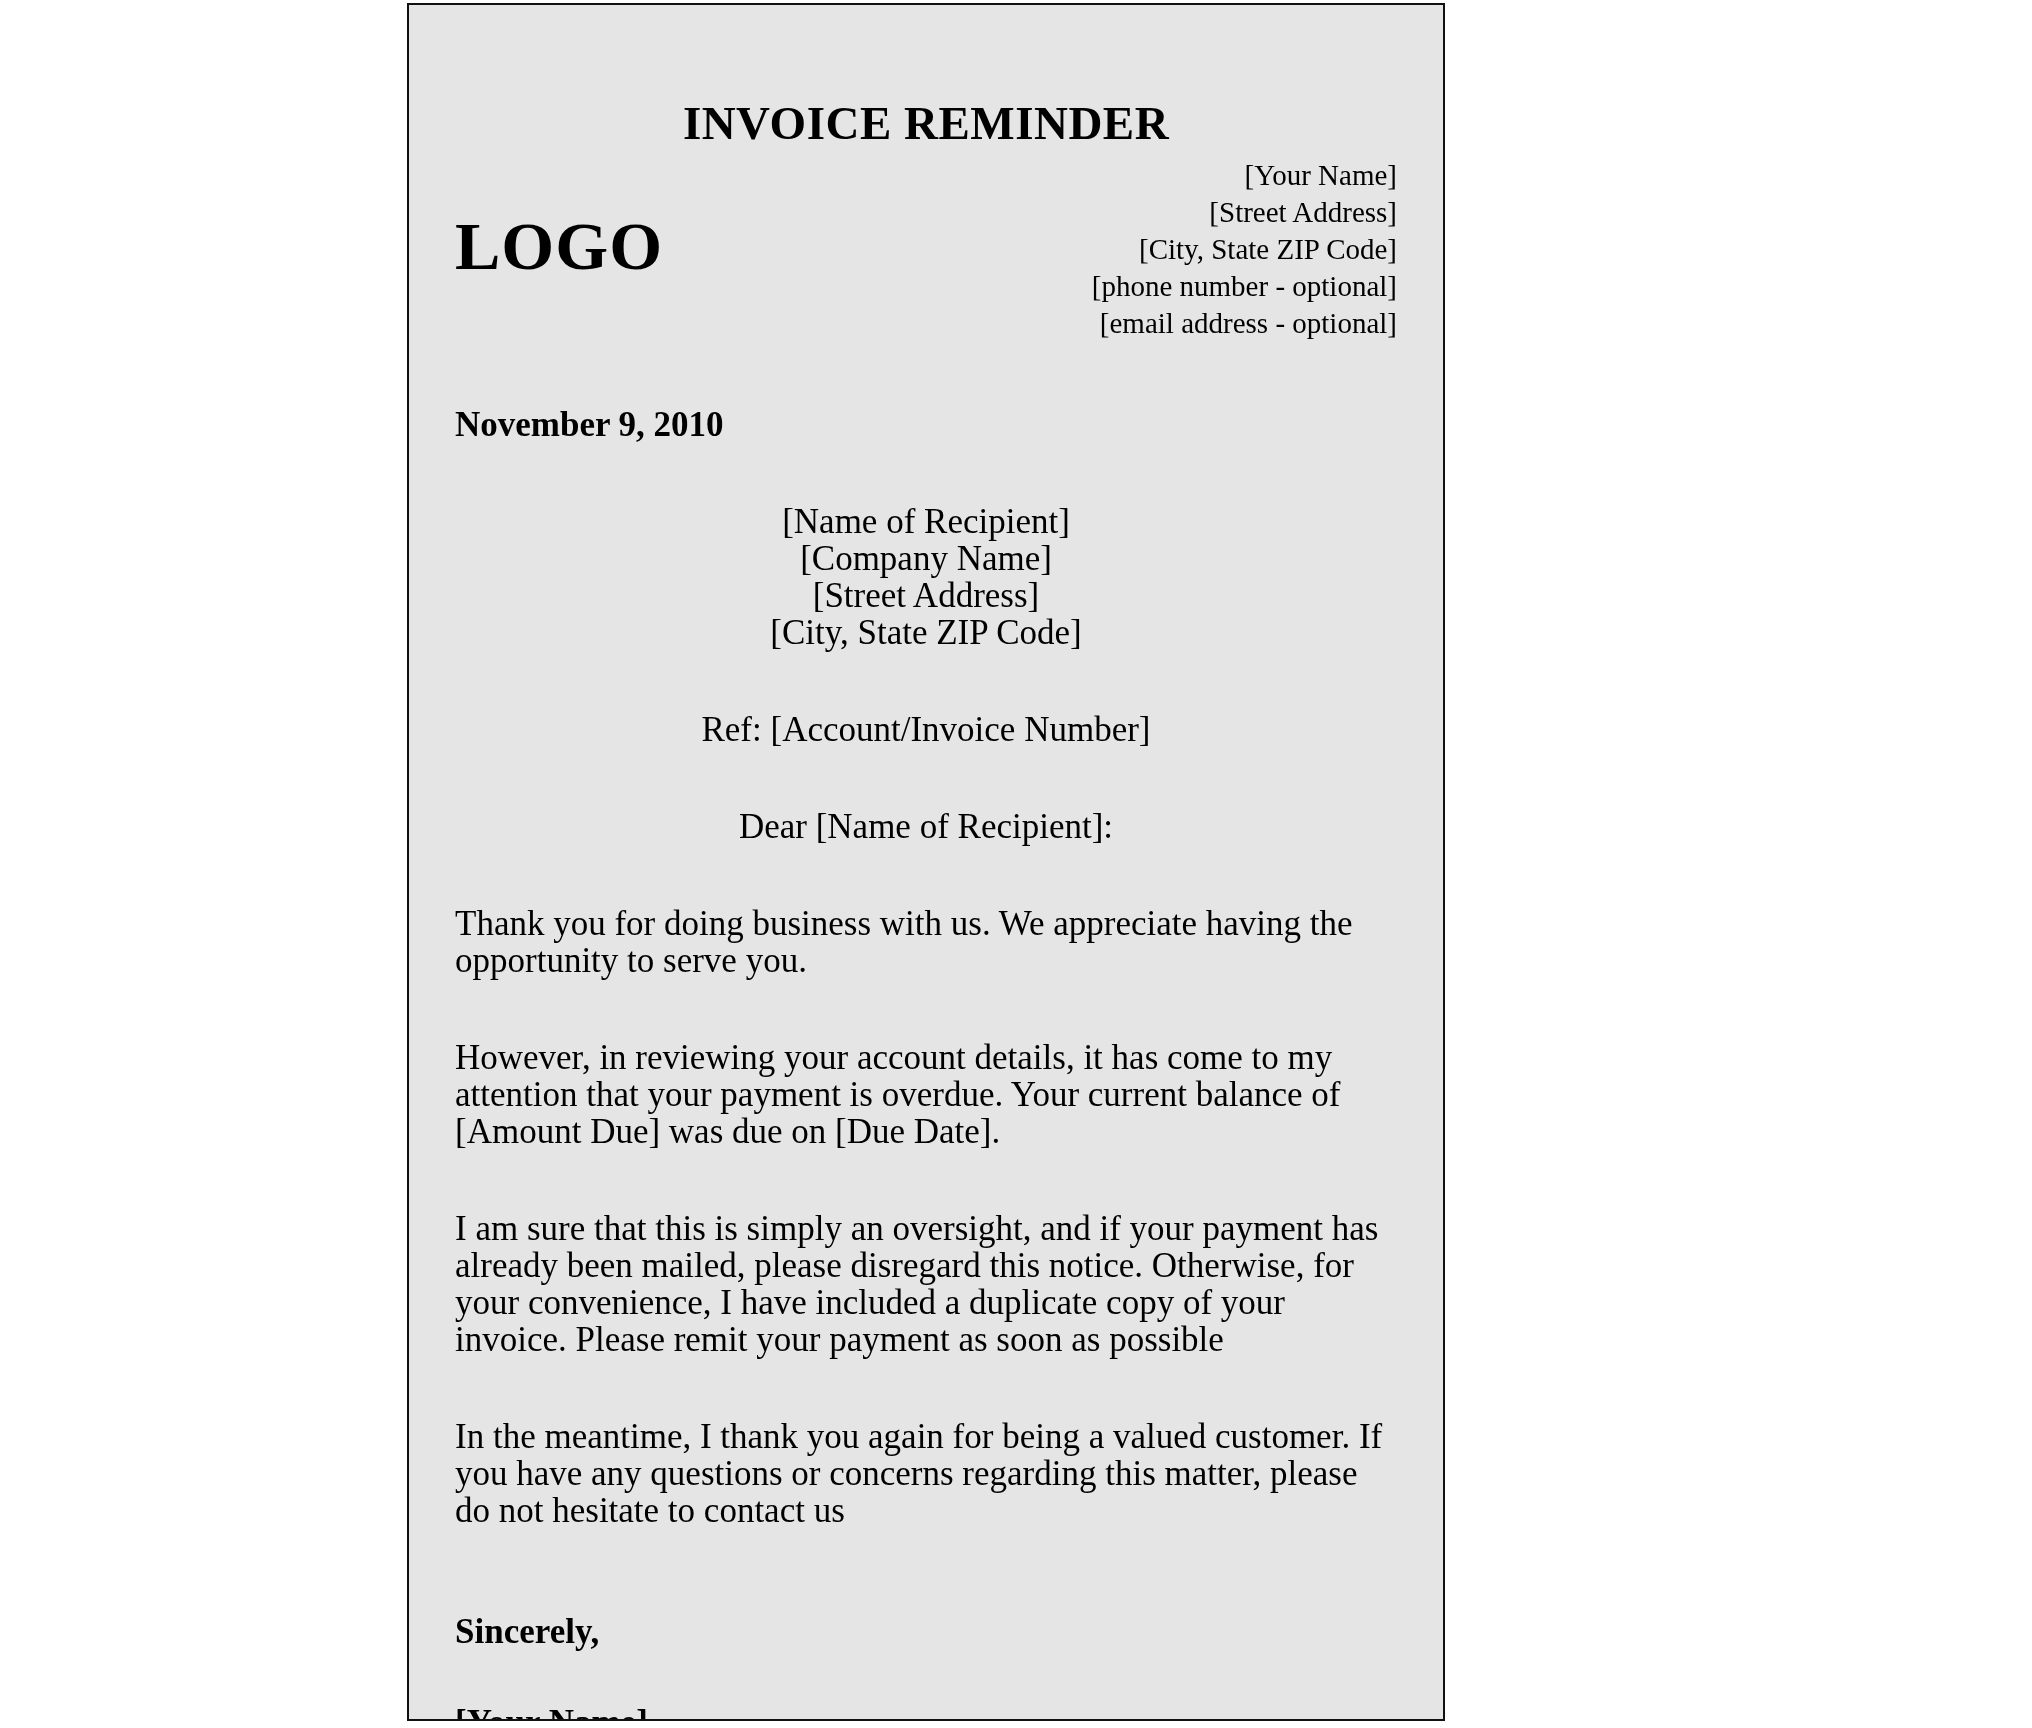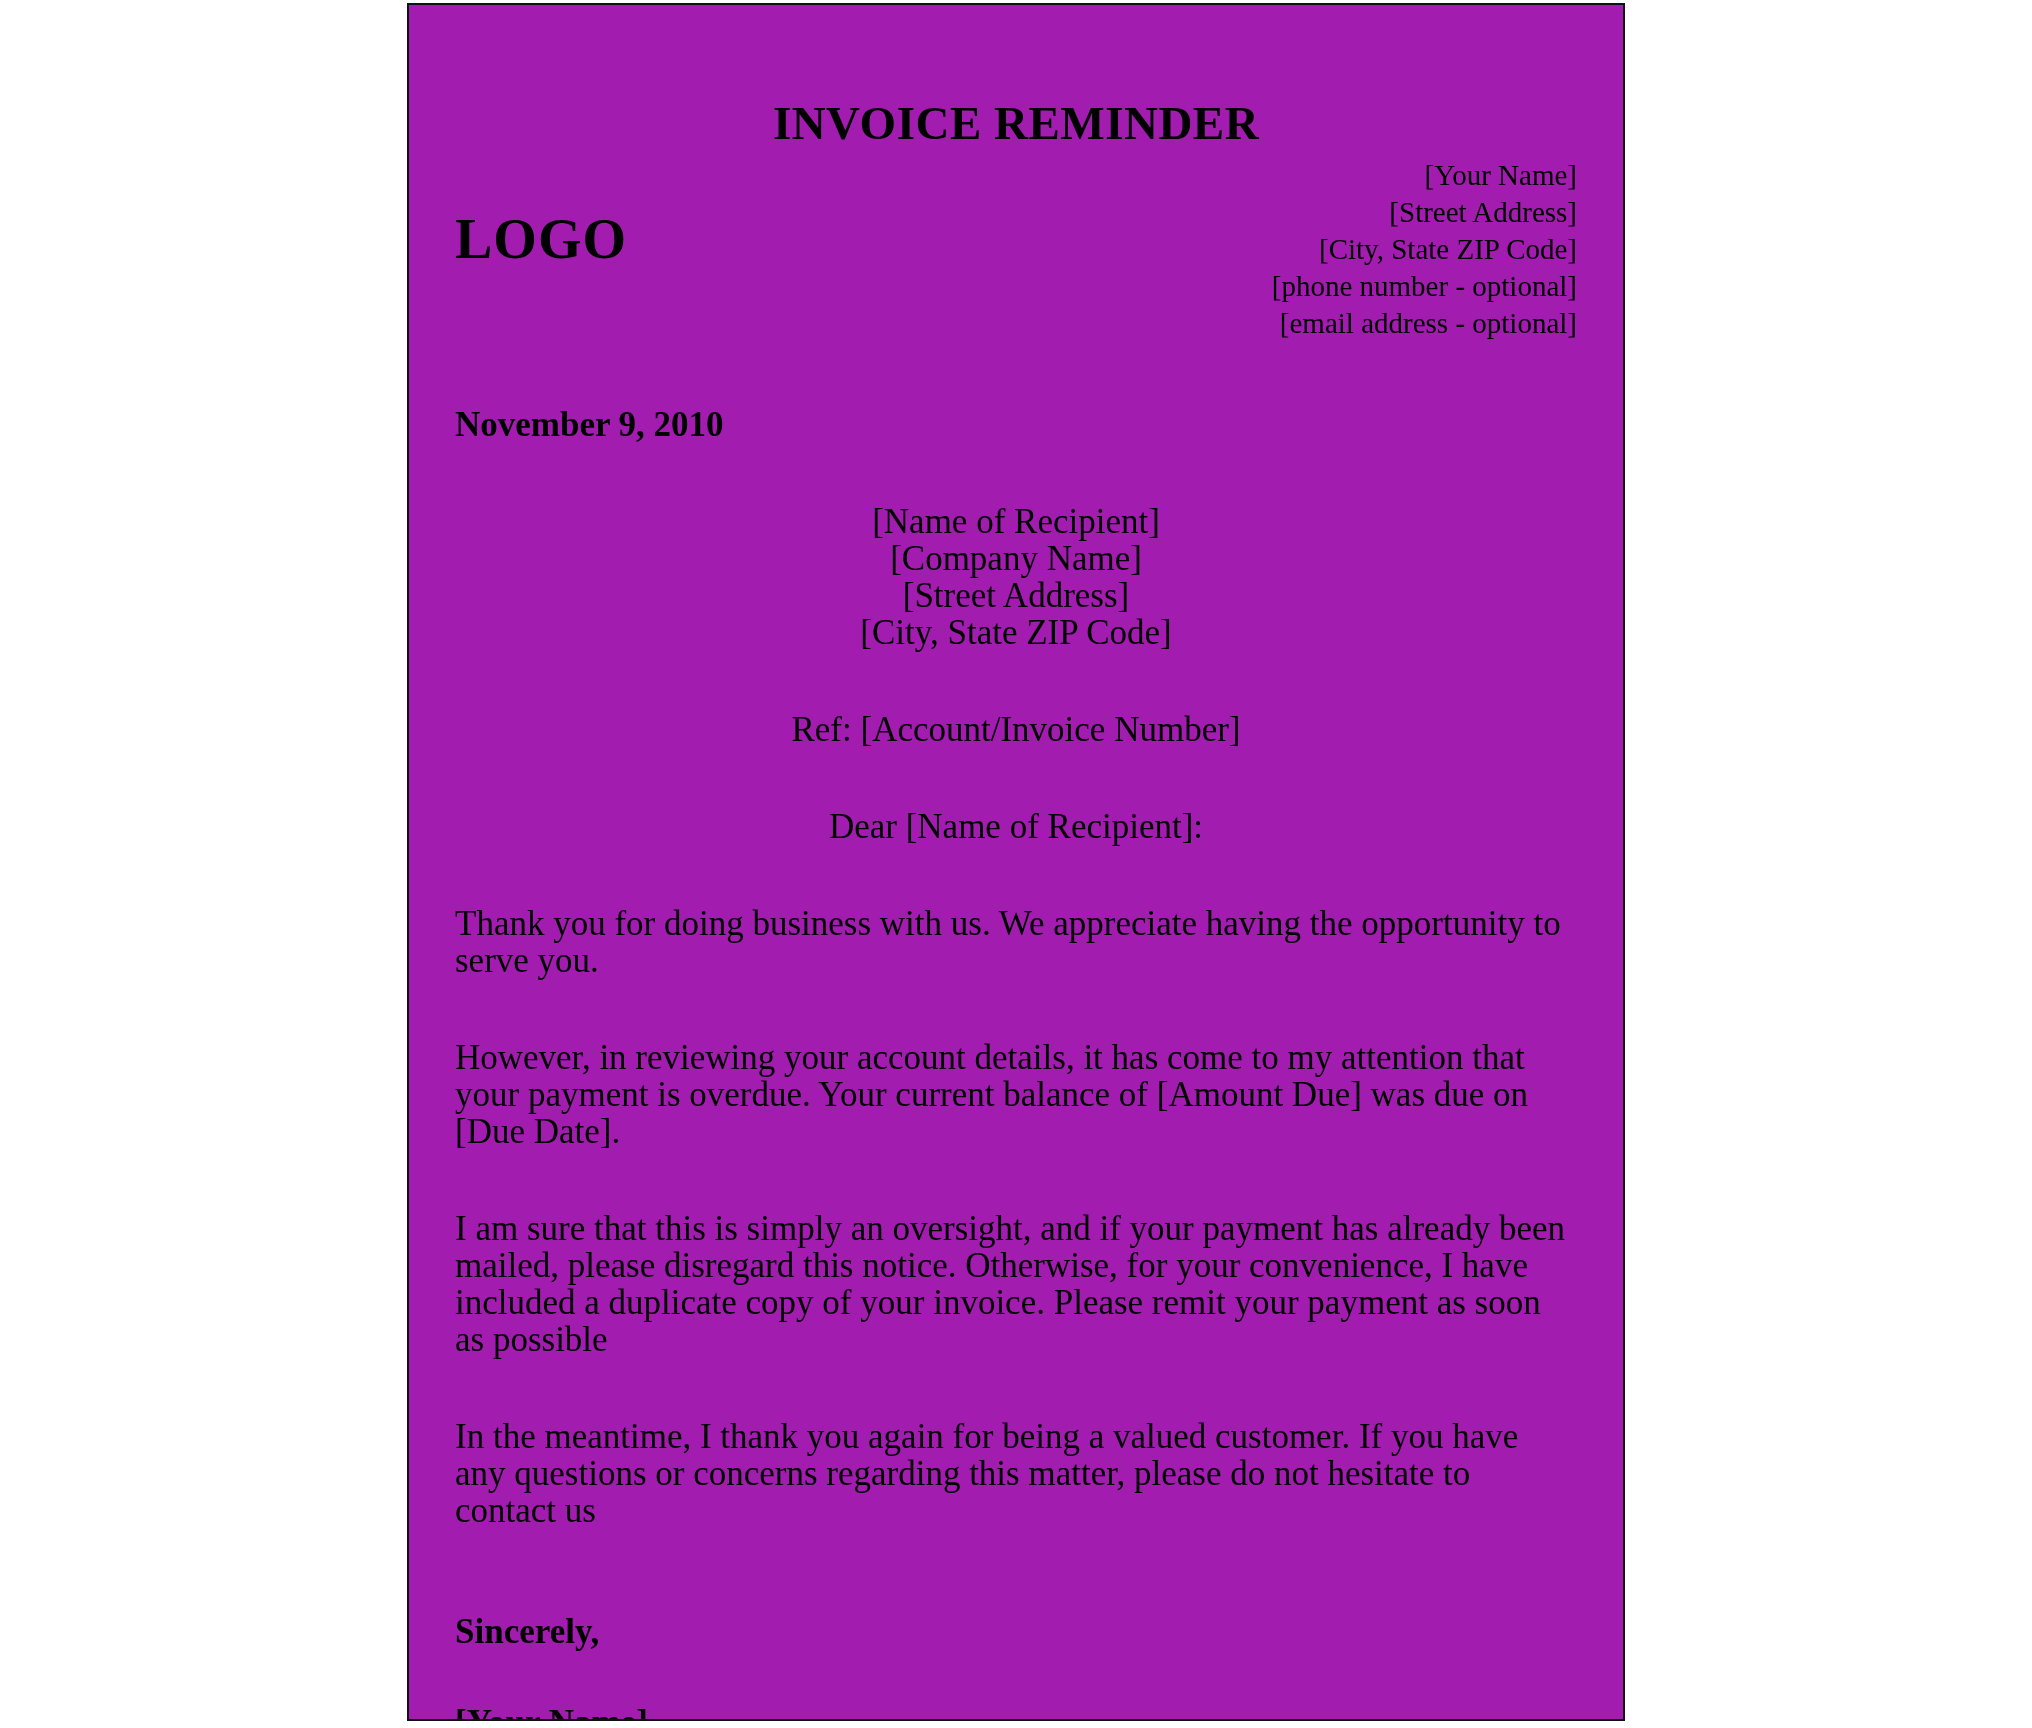--- a/index.html
+++ b/index.html
@@ -16,43 +16,43 @@
     width: 2032px;
     height: 1728px;
     background: #ffffff;
     overflow: hidden;
   }
   .page {
     position: absolute;
     left: 407px;
     top: 3px;
     box-sizing: border-box;
-    width: 1218px;
+    width: 1038px;
     height: 1718px;
-    background: #a21caf;
+    background: #e5e5e5;
     border: 2px solid #111111;
     padding: 0 46px;
     overflow: hidden;
   }
   .letter-title {
     margin-top: 90px;
     text-align: center;
     font-size: 47px;
     font-weight: bold;
     letter-spacing: 0.5px;
     line-height: 1.2;
   }
   .header-row {
     display: flex;
     justify-content: space-between;
     align-items: flex-start;
     margin-top: 6px;
   }
   .logo {
-    font-size: 56px;
+    font-size: 68px;
     font-weight: bold;
     margin-top: 52px;
     letter-spacing: 1px;
     line-height: 1.1;
   }
   .sender {
     text-align: right;
     font-size: 29px;
     line-height: 37px;
   }

